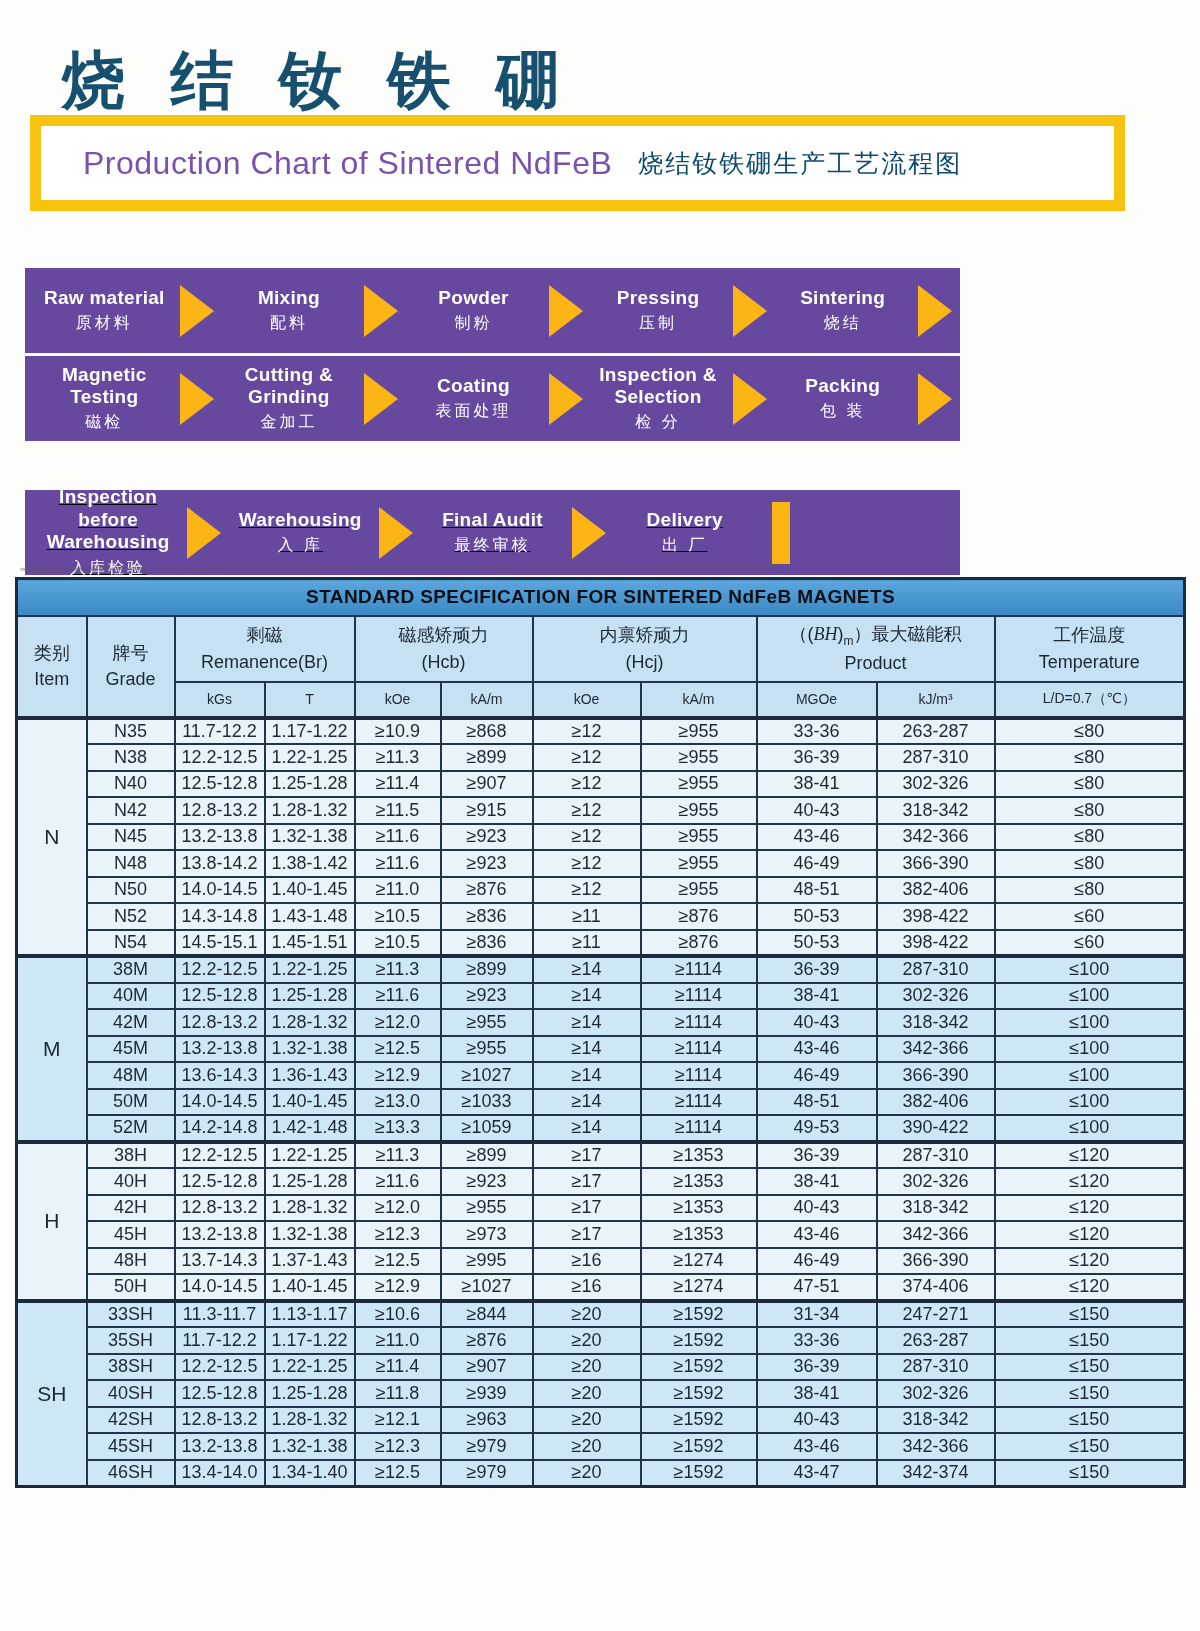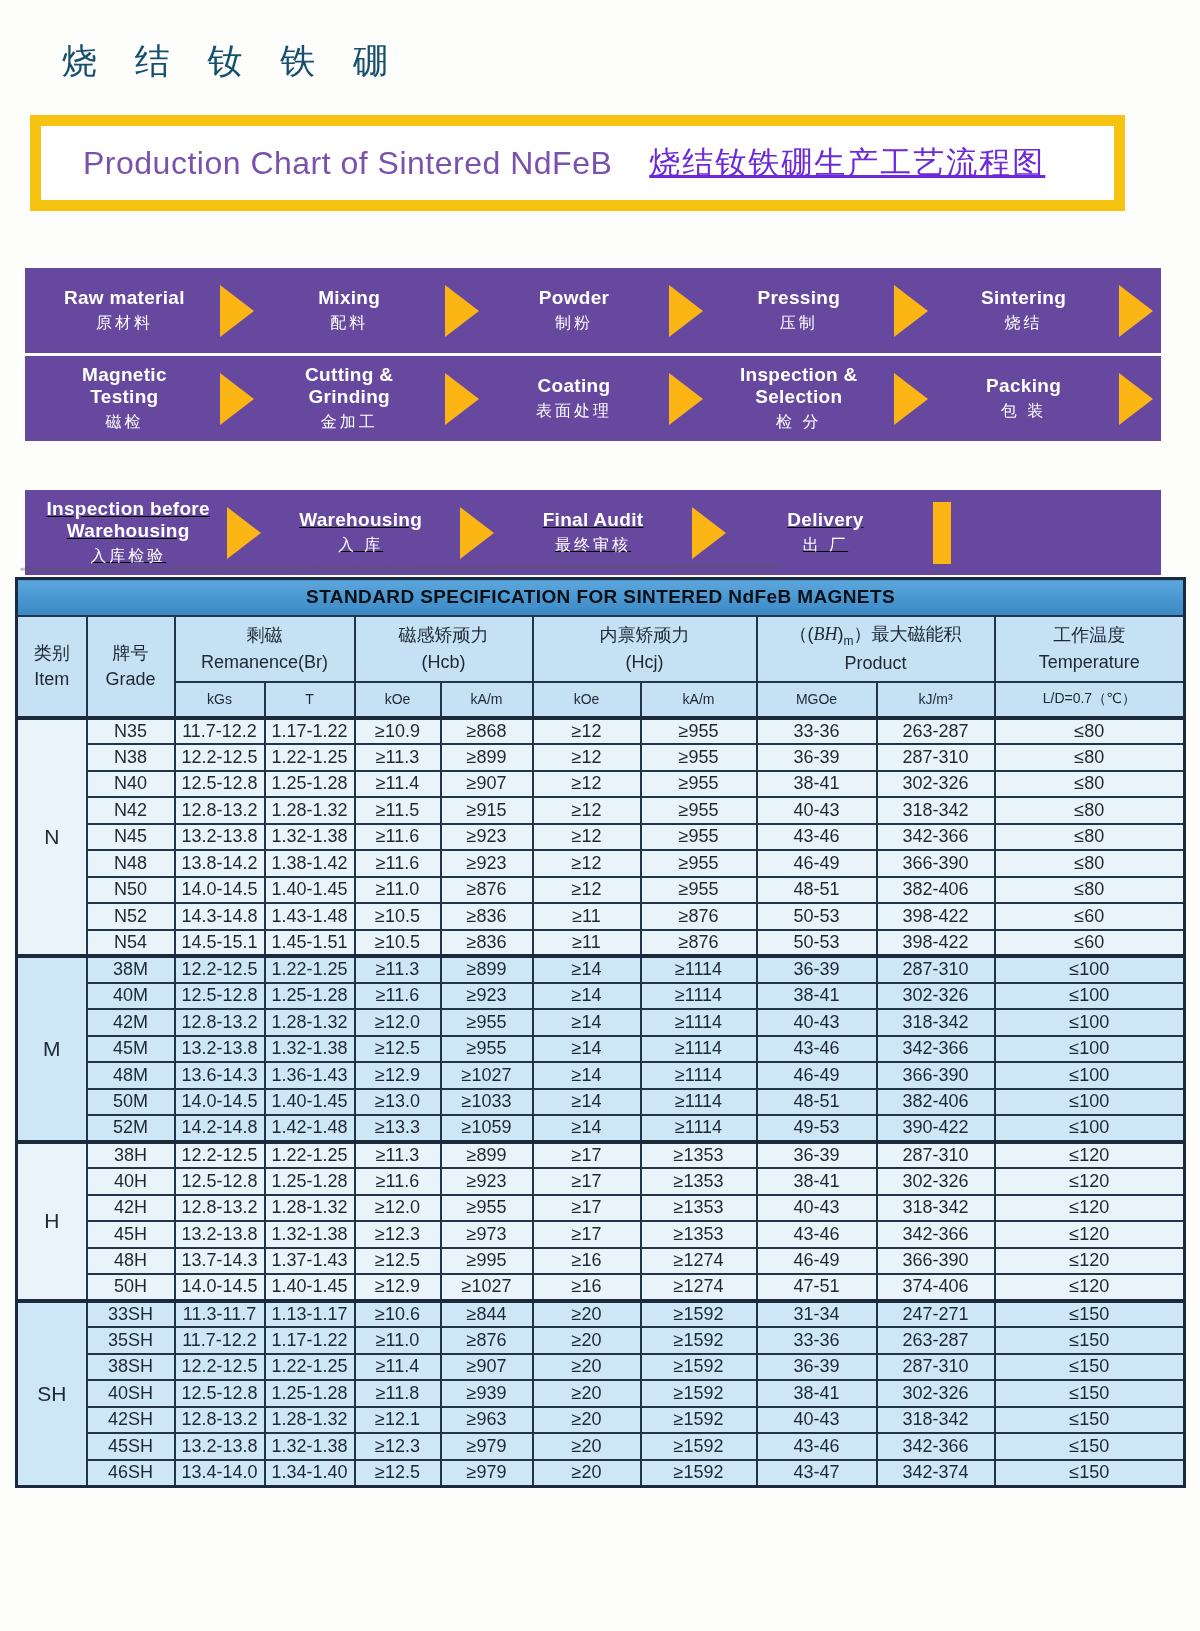--- a/index.html
+++ b/index.html
@@ -13,40 +13,40 @@
     overflow:hidden;
   }
   .pre { white-space:pre-line; }
 
   
   .doc-title {
     position:absolute; left:62px; top:38px;
     display:flex; align-items:baseline;
   }
   .title-cn {
-    font-size:35px; font-weight:normal; color:#155color;
+    font-size:63px; font-weight:bold; color:#155color;
     color:#16506e; letter-spacing:14px;
   }
   .title-en {
     font-size:38px; font-weight:bold; color:#16506e; margin-left:4px;
     letter-spacing:0px;
   }
 
   
   .banner {
     position:absolute; left:30px; top:115px; width:1095px; height:96px;
     border:11px solid #f6c310; background:#ffffff;
-    display:flex; align-items:center; padding-left:42px;gap:11px;
+    display:flex; align-items:center; padding-left:42px;
   }
   .banner-en { font-size:32px; color:#7b51ae; letter-spacing:0.5px; }
-  .banner-cn { font-size:31px; color:#6d28d9; margin-left:26px; letter-spacing:2px;text-decoration:underline; }
+  .banner-cn { font-size:25px; color:#0c4a6e; margin-left:26px; letter-spacing:2px; }
 
   
   .flow-band {
-    position:absolute; left:25px; width:1136px; height:85px;
+    position:absolute; left:25px; width:935px; height:85px;
     background:#67489f;
     display:flex; align-items:center; padding:0 6px;
   }
   .band-1 { top:268px; }
   .band-2 { top:356px; }
   .band-3 { top:490px;text-decoration:underline; }
   .step { flex:1 1 0; text-align:center; color:#fff; }
   .step .en { font-size:19px; font-weight:600; line-height:1.18; letter-spacing:0.3px; }
   .step .cn { font-size:16px; margin-top:4px; letter-spacing:3px; }
   .flow-arrow {

